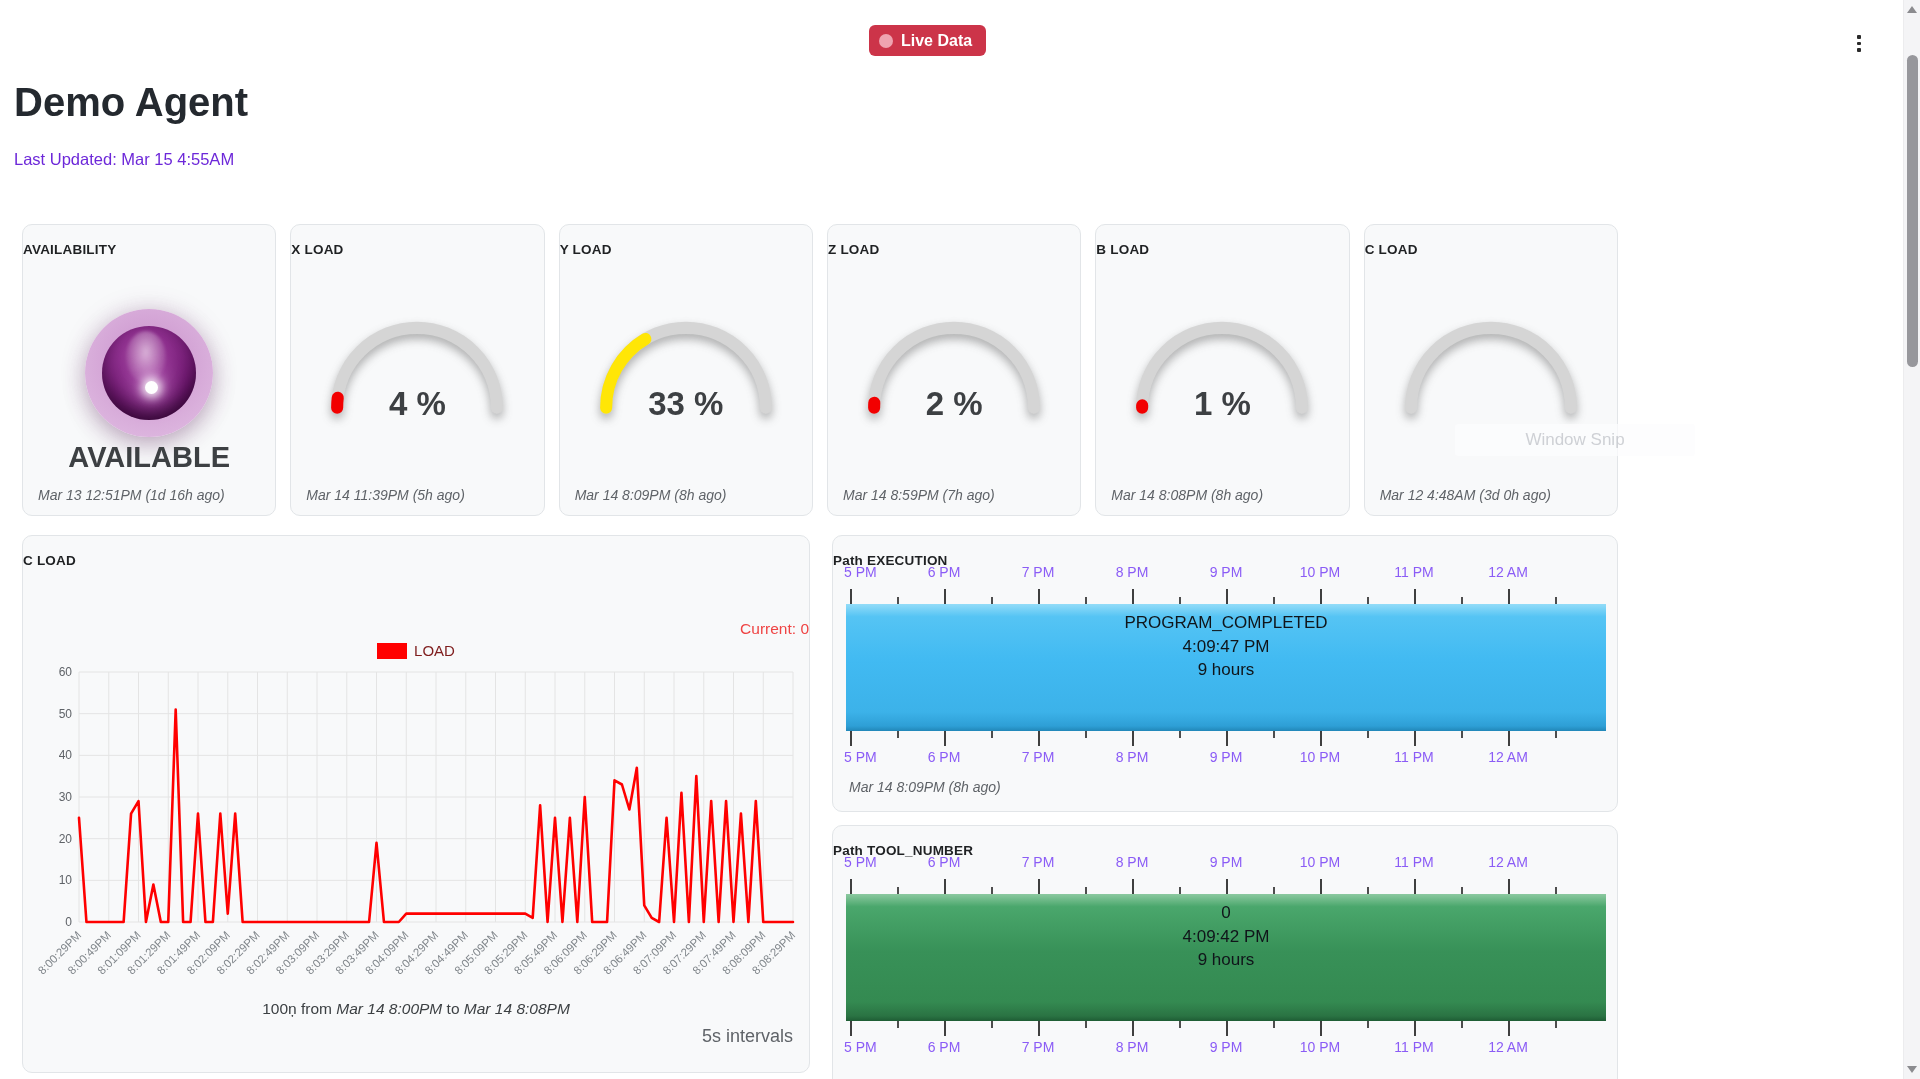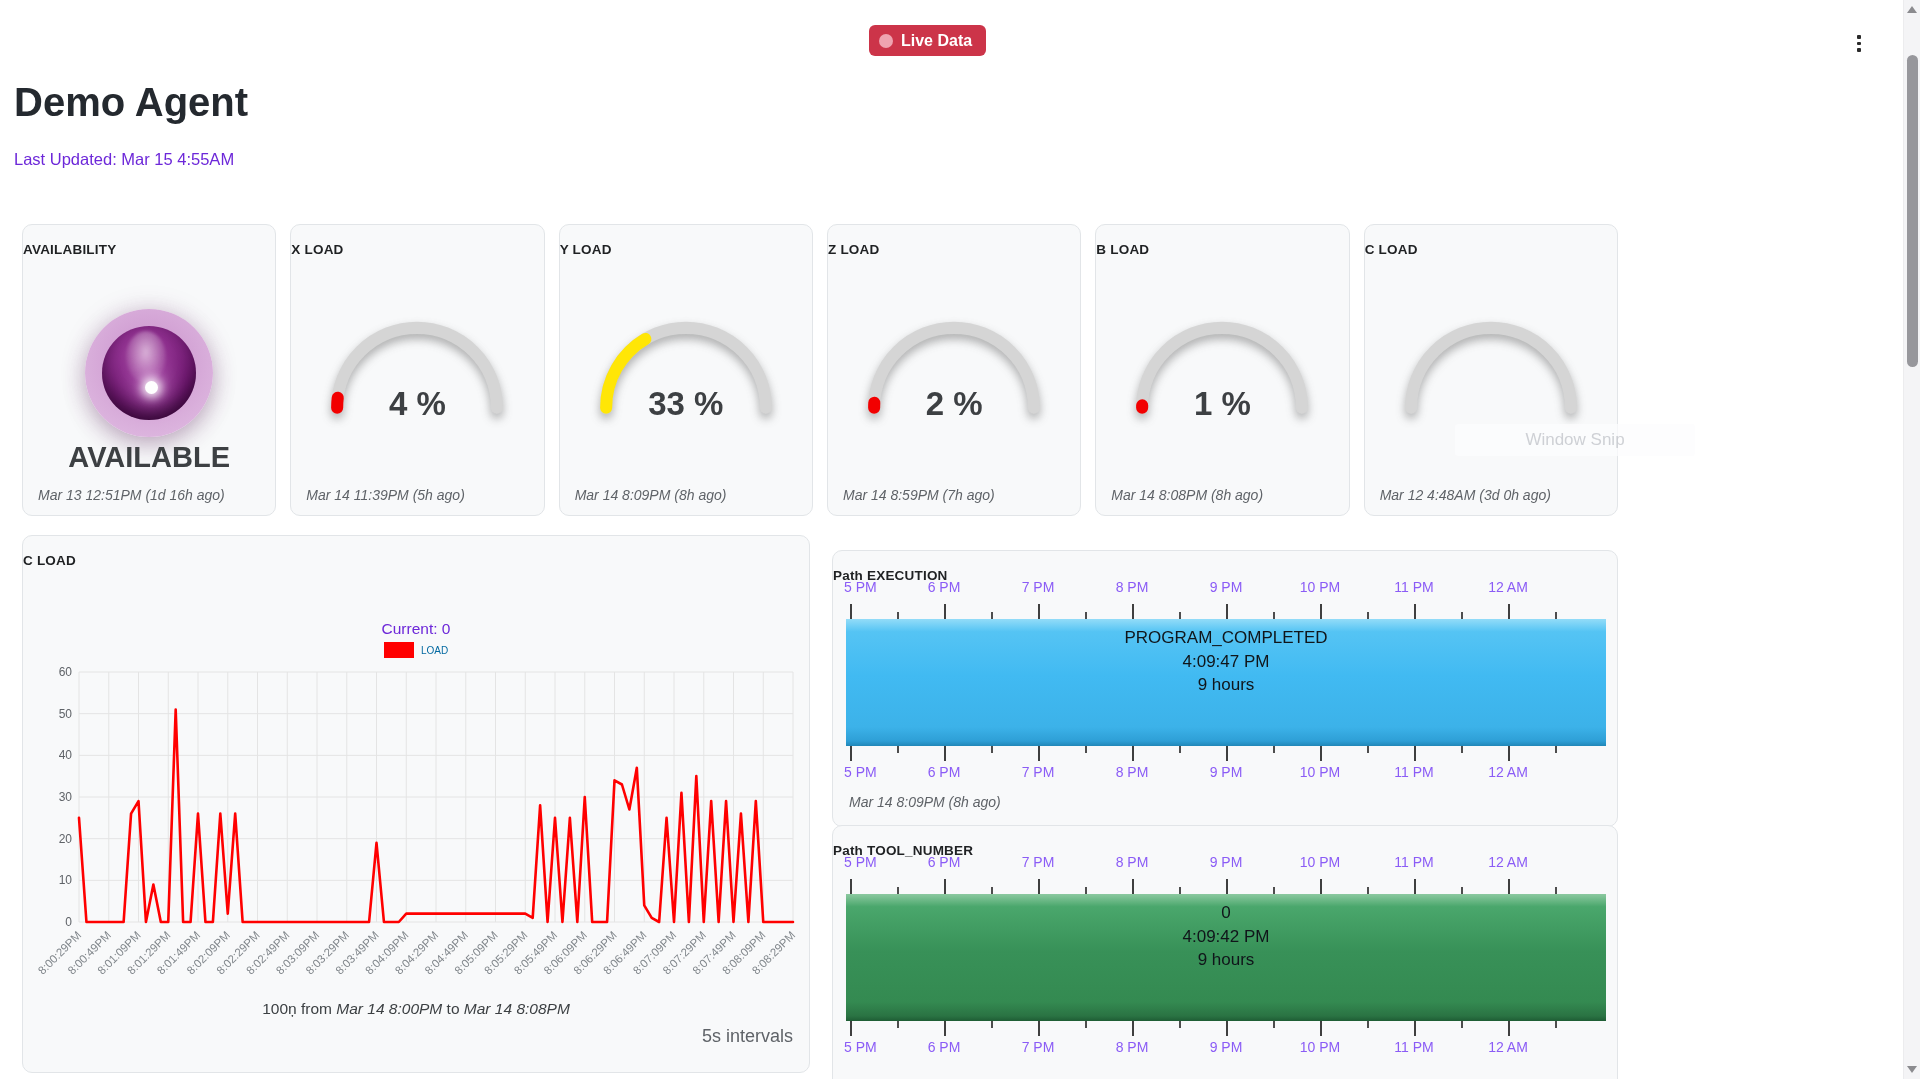--- a/index.html
+++ b/index.html
@@ -45,32 +45,32 @@
   .orb-highlight { position:absolute; left:24px; top:5px; width:40px; height:52px; border-radius:50%;
     background:radial-gradient(ellipse at 50% 40%, rgba(255,255,255,.55), rgba(255,255,255,.05) 75%);
     filter:blur(1.5px); }
   .orb-dot { position:absolute; left:43px; top:55px; width:13px; height:13px; border-radius:50%; background:#fff;
     box-shadow:0 0 10px 4px rgba(255,255,255,.85), 0 0 22px 10px rgba(255,190,255,.45); }
   .orb-label { position:absolute; top:216px; left:0; width:100%; text-align:center;
     font-size:29px; font-weight:600; color:#3d4043; }
 
   
   #chart-card { left:22px; top:535px; width:788px; height:538px; }
-  .chart-current { position:absolute; top:84px; width:100%; text-align:center; font-size:15.5px; color:#6d28d9; }
+  .chart-current { position:absolute; top:84px; width:100%; text-align:right; font-size:15.5px; color:#ef4444; }
   .chart-legend { position:absolute; top:106px; width:100%; display:flex; justify-content:center;
     align-items:center; gap:7px; }
   .legend-swatch { width:30px; height:16px; background:#ff0000; }
-  .legend-label { font-size:10px; color:#0369a1; }
+  .legend-label { font-size:15px; color:#7f1d1d; }
   #cload-svg { position:absolute; left:8px; top:128px; }
   .chart-footer { position:absolute; top:464px; width:100%; text-align:center; font-size:15.5px; color:#3c4043; }
   .chart-footer i { font-style:italic; }
   .chart-note { position:absolute; right:16px; top:490px; font-size:18px; color:#5f6368; }
 
   
-  #tl-card-0 { left:832px; top:535px; width:786px; height:277px;margin-top:15px; }
+  #tl-card-0 { left:832px; top:535px; width:786px; height:277px; }
   #tl-card-1 { left:832px; top:825px; width:786px; height:277px; }
   .tl-axis { position:absolute; left:13px; width:760px; }
   .tl-axis.top { top:28px; height:40px; }
   .tl-axis.bottom { top:195px; height:44px; }
   .tl-axis .labels { position:absolute; left:0; width:100%; height:22px; }
   .tl-axis.top .labels { top:0; }
   .tl-axis.bottom .labels { top:18px; }
   .tl-axis .ticks { position:absolute; left:0; width:100%; }
   .tl-axis.top .ticks { top:22px; height:18px; }
   .tl-axis.bottom .ticks { top:0; height:17px; }

